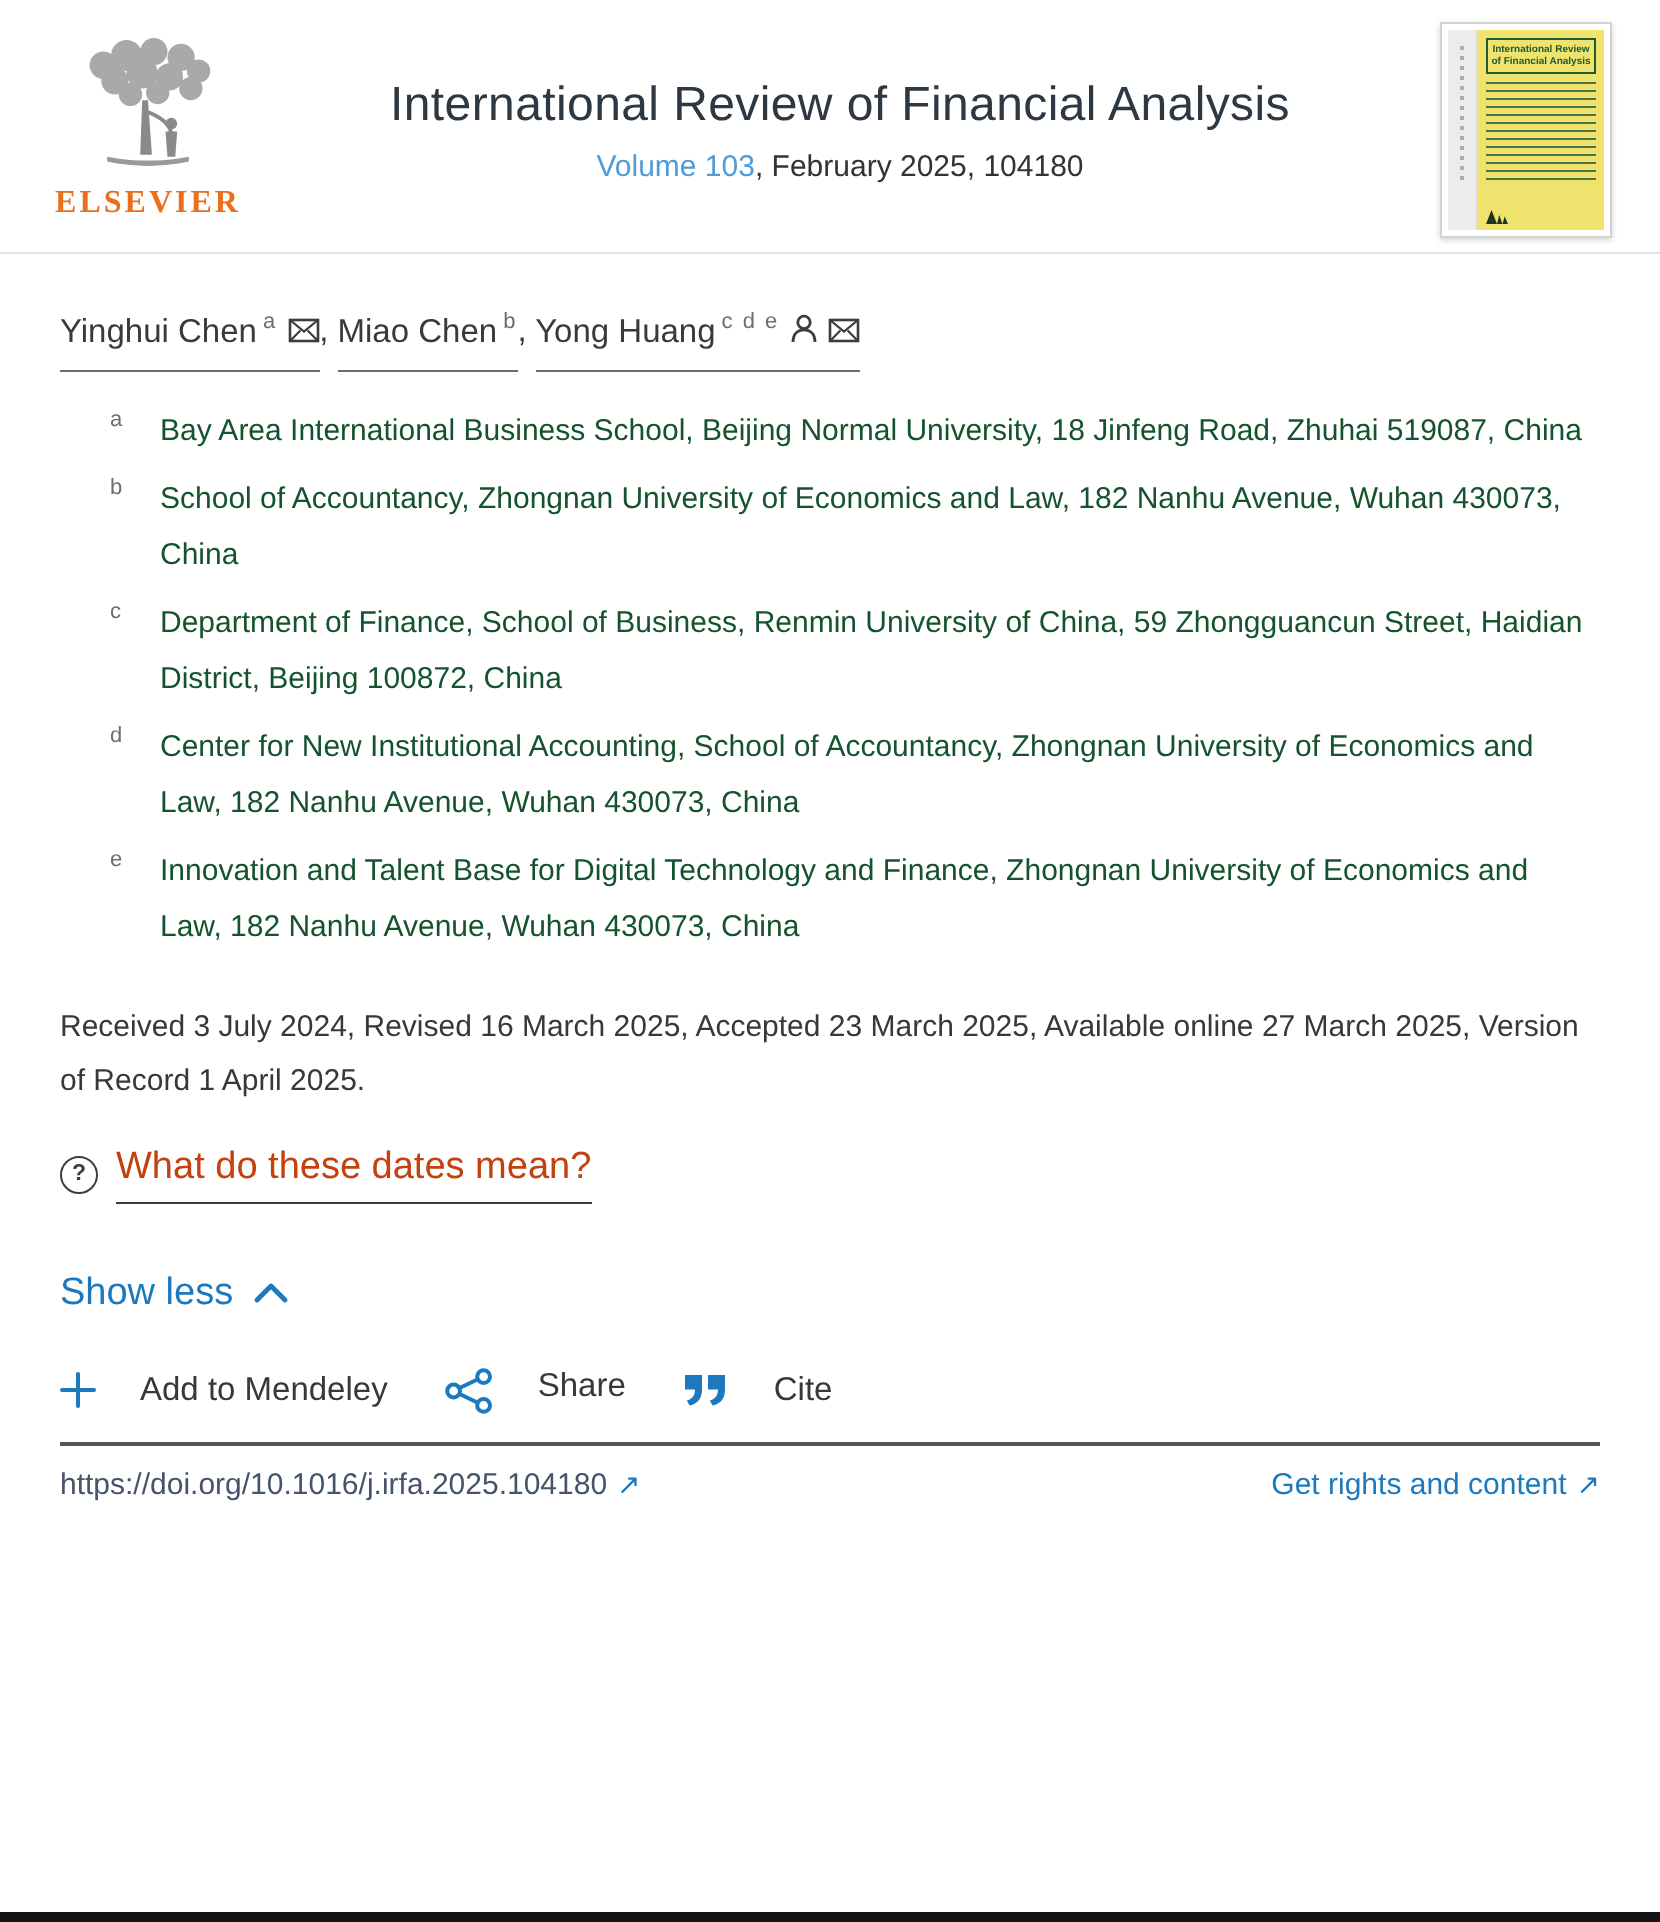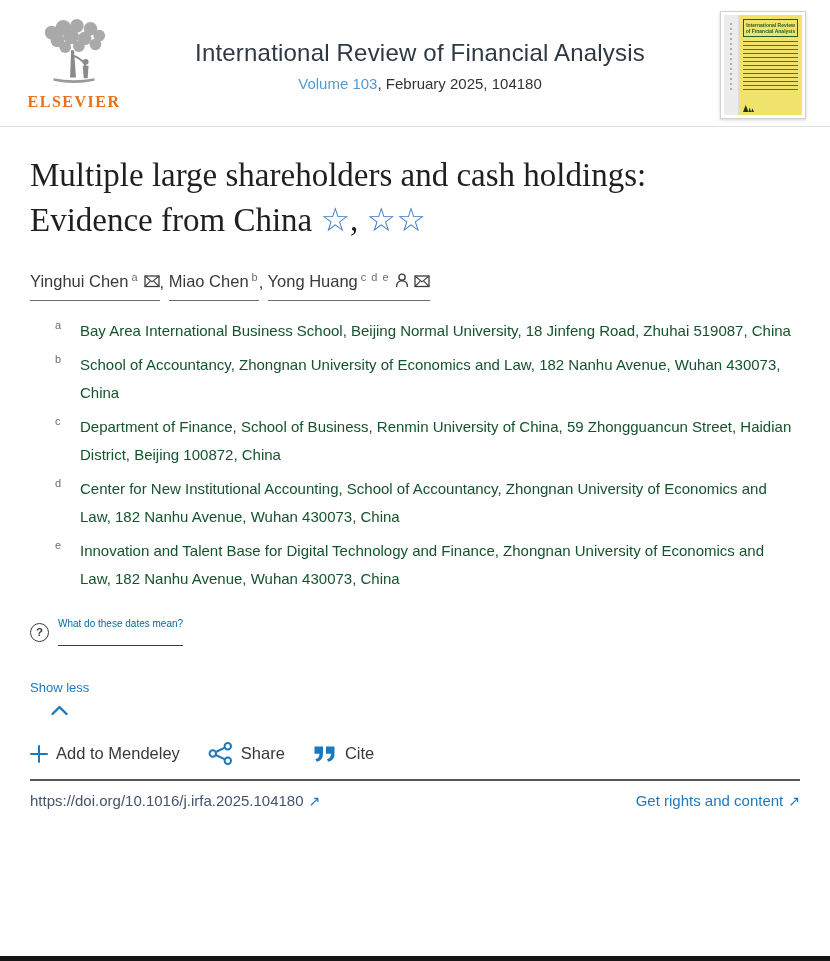--- a/index.html
+++ b/index.html
@@ -41,31 +41,31 @@
 
   .affils { margin-top:26px; list-style:none; padding-left:25px; }
   .affils li { display:flex; margin-bottom:6px; }
   .affils sup { flex:0 0 25px; font-size:11px; color:#6d6d6d; padding-top:2px; }
   .affils .atext { font-size:15px; line-height:28px; color:#14532d; max-width:715px; }
 
   .dates { margin-top:22px; font-size:15px; line-height:27px; color:#383838; max-width:760px; }
 
   .dates-help { display:inline-flex; align-items:center; margin-top:19px; text-decoration:none; cursor:pointer; }
   .qicon { width:19px; height:19px; border:1.6px solid #3d3d3d; border-radius:50%; display:inline-grid; place-items:center; font-size:11.5px; font-weight:bold; color:#3d3d3d; flex:0 0 auto; }
-  .dh-text { margin-left:9px; font-size:10px; color:#0369a1; border-bottom:1px solid #3d3d3d; padding-bottom:16px; }
+  .dh-text { margin-left:9px; font-size:19px; color:#c2410c; border-bottom:1px solid #3d3d3d; padding-bottom:6px; }
 
   .check-btn { display:inline-flex; align-items:center; margin-top:20px; gap:8px;
      background:linear-gradient(#fefefe,#d6d6d6); border:1px solid #b5b5b5; border-radius:3px;
      padding:5px 14px 5px 7px; box-shadow:0 1px 2px rgba(0,0,0,.25); text-decoration:none; cursor:pointer; }
   .check-btn .cb-label { font-size:15px; color:#4c4c4c; }
 
-  .show-less { display:inline-flex; align-items:center; margin-top:34px; gap:10px; text-decoration:none; cursor:pointer; font-size:13px; color:#1d79bd;flex-direction:column; }
+  .show-less { display:inline-flex; align-items:center; margin-top:34px; gap:10px; text-decoration:none; cursor:pointer; font-size:19px; color:#1d79bd; }
 
   .actions { display:flex; align-items:center; margin-top:26px; gap:28px; }
-  .actions a { display:inline-flex; align-items:center; gap:8px; text-decoration:none; cursor:pointer; font-size:16.5px; color:#383838; }
+  .actions a { display:inline-flex; align-items:flex-start; gap:22px; text-decoration:none; cursor:pointer; font-size:16.5px; color:#383838; }
 
   .footer-divider { margin-top:14px; border-bottom:2px solid #555; }
   .doi-row { display:flex; justify-content:space-between; align-items:flex-end; padding:11px 0 10px; }
   .doi-row a { text-decoration:none; cursor:pointer; font-size:15px; }
   .doi-link { color:#46546b; }
   .rights-link { color:#1d79bd; }
   .ext { color:#1d79bd; margin-left:5px; font-size:14px; }
 
   .bottom-bar { position:absolute; left:0; bottom:0; width:100%; height:5px; background:#141414; }
 </style>
@@ -112,21 +112,20 @@
         <div class="cover-title">International Review of Financial Analysis</div>
         <div class="cover-toc"></div>
         <div class="cover-logo"></div>
       </div>
     </a>
   </header>
   <div class="hdr-divider"></div>
 
   <main>
 
-    <h1><span>Multiple large shareholders and cash holdings: Evidence from China </span><a class="star">☆</a><span class="note-sep">, </span><a class="star">☆☆</a></h1>
 
     <div class="authors">
       <a class="author"><span class="aname">Yinghui Chen</span><sup class="asup">a</sup><svg width="16" height="13" viewBox="0 0 16 13">
             <rect x="1" y="1" width="14" height="10.5" fill="none" stroke="#3d3d3d" stroke-width="1.3"></rect>
             <path d="M1 1 L8 6.8 L15 1 M1 11.5 L6.2 6.2 M15 11.5 L9.8 6.2" fill="none" stroke="#3d3d3d" stroke-width="1.1"></path>
           </svg></a><span class="sep">, </span><a class="author"><span class="aname">Miao Chen</span><sup class="asup">b</sup></a><span class="sep">, </span><a class="author"><span class="aname">Yong Huang</span><sup class="asup">c d e</sup><svg width="14" height="15" viewBox="0 0 14 15">
             <circle cx="7" cy="4.2" r="3.1" fill="none" stroke="#3d3d3d" stroke-width="1.4"></circle>
             <path d="M1.5 14 C1.5 9.8 4 7.9 7 7.9 C10 7.9 12.5 9.8 12.5 14" fill="none" stroke="#3d3d3d" stroke-width="1.4"></path>
           </svg><svg width="16" height="13" viewBox="0 0 16 13">
             <rect x="1" y="1" width="14" height="10.5" fill="none" stroke="#3d3d3d" stroke-width="1.3"></rect>
@@ -150,20 +149,21 @@
       <li>
           <sup>d</sup>
           <span class="atext">Center for New Institutional Accounting, School of Accountancy, Zhongnan University of Economics and Law, 182 Nanhu Avenue, Wuhan 430073, China</span>
         </li>
       <li>
           <sup>e</sup>
           <span class="atext">Innovation and Talent Base for Digital Technology and Finance, Zhongnan University of Economics and Law, 182 Nanhu Avenue, Wuhan 430073, China</span>
         </li>
     </ol>
 
+    <p class="dates">Received 3 July 2024, Revised 16 March 2025, Accepted 23 March 2025, Available online 27 March 2025, Version of Record 1 April 2025.</p>
 
     <div>
       <a class="dates-help">
         <span class="qicon">
             <span>?</span>
           </span>
         <span class="dh-text">What do these dates mean?</span>
       </a>
     </div>
 

